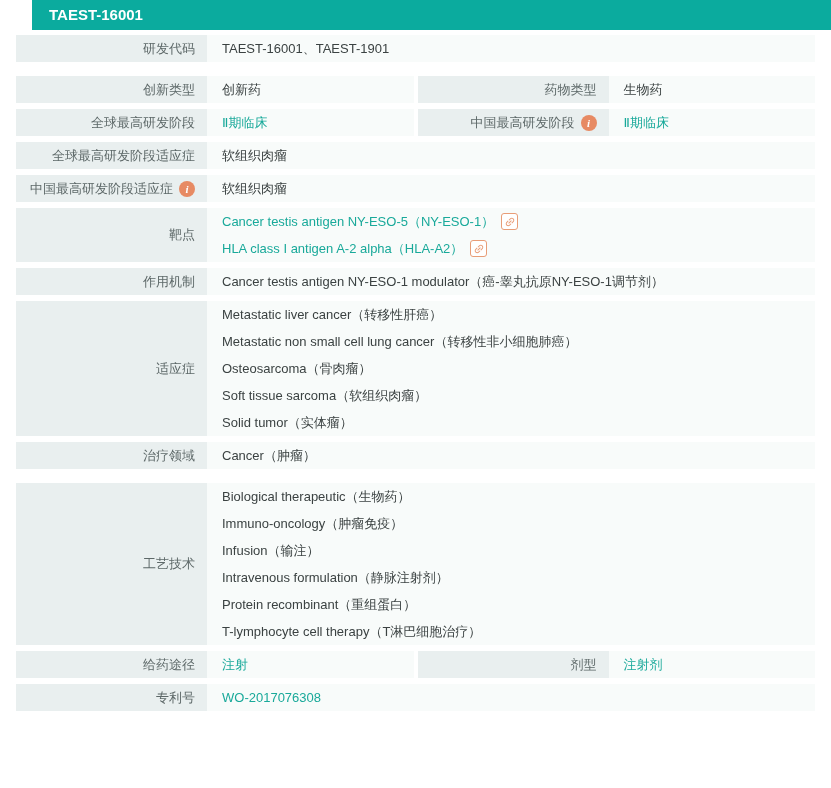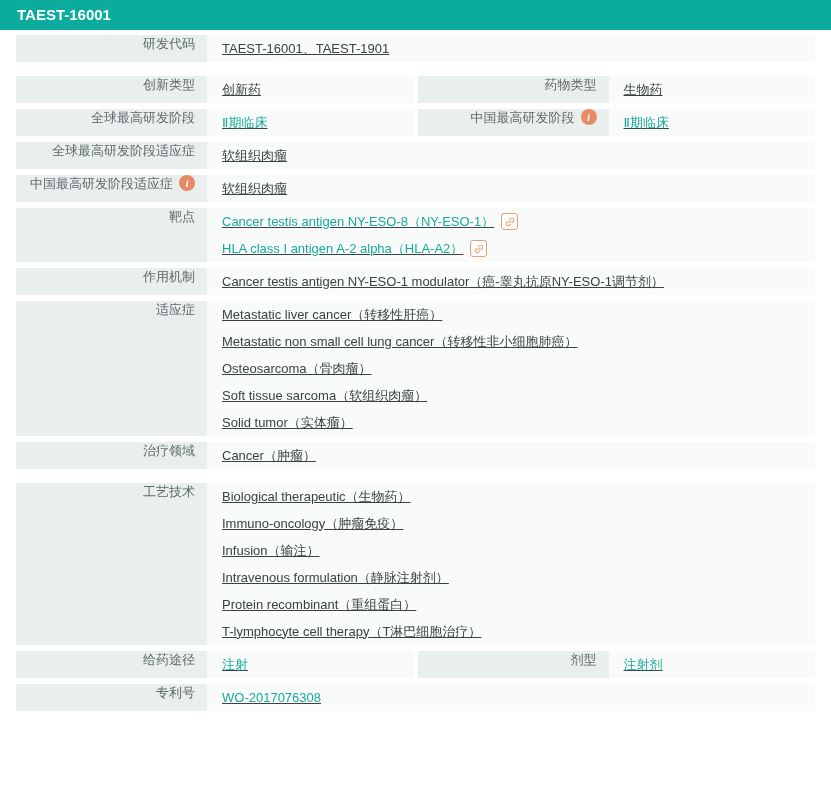--- a/index.html
+++ b/index.html
@@ -12,42 +12,42 @@
     overflow: hidden;
   }
   .titlebar {
     height: 30px;
     background: var(--header_bg, #0bab9e);
     color: #fff;
     font-weight: 700;
     font-size: 15px;
     line-height: 30px;
     padding: 0 17px;
+    margin-left: 32px;
   }
   .content { padding: 5px 16px 0 16px; }
   .row { display: flex; margin-bottom: 6px; min-height: 27px; }
   .mb-lg { margin-bottom: 14px; }
   .lbl {
     flex: 0 0 191px;
     background: var(--label_bg, #e9efef);
     color: #5d6868;
     display: flex;
-    align-items: flex-start;
+    align-items: center;
     justify-content: flex-end;
     text-align: right;
     padding: 0 12px 0 8px;
     min-height: 27px;
   }
   .val {
     flex: 1;
     background: var(--value_bg, #f8fbfa);
     display: flex;
     align-items: center;
     padding: 0 10px 0 15px;
-    text-decoration: underline;
   }
   .val.multi { display: block; padding-top: 0; padding-bottom: 0; }
   .line { height: 27px; display: flex; align-items: center; gap: 7px; }
   .split { display: flex; gap: 4px; margin-bottom: 6px; }
   .half { flex: 1; margin-bottom: 0; }
   .link { color: var(--accent, #19a99a); cursor: pointer; text-decoration: none; }
   .info {
     width: 16px; height: 16px;
     border-radius: 50%;
     background: var(--info_icon, #e78a63);
@@ -153,21 +153,21 @@
           <span>软组织肉瘤</span>
         </div>
     </div>
 
     <div class="row">
       <div class="lbl">
           <span>靶点</span>
         </div>
       <div class="val multi">
         <div class="line">
-          <span class="link">Cancer testis antigen NY-ESO-8（NY-ESO-1）</span>
+          <span class="link">Cancer testis antigen NY-ESO-5（NY-ESO-1）</span>
           <span class="ext">
               <svg viewBox="0 0 24 24">
                 <path d="M3.9 12c0-1.71 1.39-3.1 3.1-3.1h4V7H7c-2.76 0-5 2.24-5 5s2.24 5 5 5h4v-1.9H7c-1.71 0-3.1-1.39-3.1-3.1zM8 13h8v-2H8v2zm9-6h-4v1.9h4c1.71 0 3.1 1.39 3.1 3.1s-1.39 3.1-3.1 3.1h-4V17h4c2.76 0 5-2.24 5-5s-2.24-5-5-5z"></path>
               </svg>
             </span>
         </div>
         <div class="line">
           <span class="link">HLA class I antigen A-2 alpha（HLA-A2）</span>
           <span class="ext">
               <svg viewBox="0 0 24 24">

